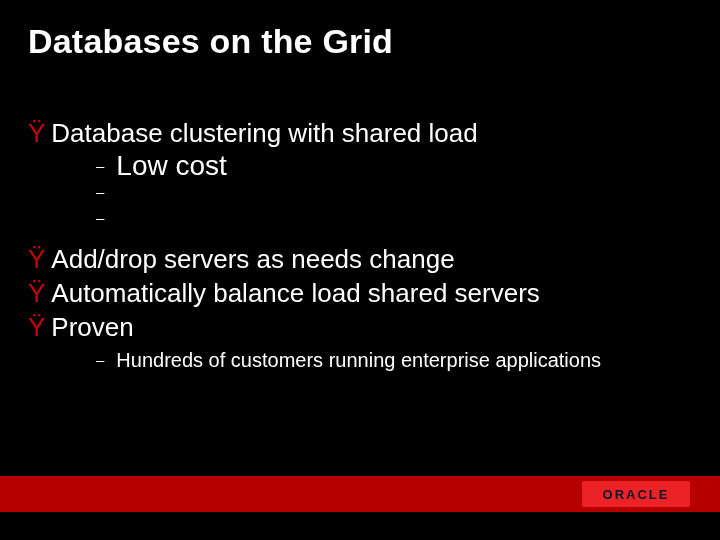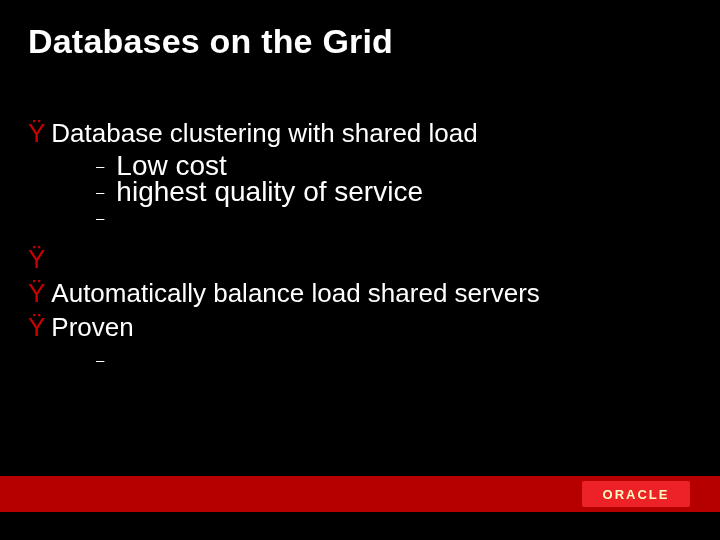--- a/index.html
+++ b/index.html
@@ -10,21 +10,21 @@
   .bullet-line { display: flex; align-items: flex-start; margin-bottom: 4px; }
   .bullet-mark { color: #c00; font-size: 26px; line-height: 30px; margin-right: 6px; font-family: Arial, sans-serif; }
   .bullet-text { font-size: 26px; line-height: 30px; }
   .sub-list { margin: 6px 0 14px 68px; }
   .sub-line { display: flex; align-items: flex-start; margin-bottom: 2px; }
   .sub-mark { font-size: 15px; line-height: 24px; margin-right: 12px; }
   .sub-text { font-size: 28px; line-height: 24px; }
   .sub-text-wide { font-size: 20px; line-height: 24px; max-width: 520px; }
   .footer-band { position: absolute; left: 0; right: 0; bottom: 28px; height: 36px; background: #b60000; }
   .logo { position: absolute; right: 30px; bottom: 33px; width: 108px; height: 26px; background: #ec2227; border-radius: 2px; display: flex; align-items: center; justify-content: center; }
-  .logo-text { color: #fef9c3; font-size: 13px; font-weight: bold; letter-spacing: 2px; font-family: Arial, sans-serif; }
+  .logo-text { color: #0f172a; font-size: 13px; font-weight: bold; letter-spacing: 2px; font-family: Arial, sans-serif; }
 </style>
 </head>
 <body>
 
 <div class="slide">
 
   <div class="title">Databases on the Grid</div>
 
   <div class="content">
 
@@ -32,43 +32,44 @@
       <span class="bullet-mark">Ÿ</span>
       <span class="bullet-text">Database clustering with shared load</span>
     </div>
     <div class="sub-list">
       <div class="sub-line">
         <span class="sub-mark">–</span>
         <span class="sub-text">Low cost</span>
       </div>
       <div class="sub-line">
         <span class="sub-mark">–</span>
-        <span class="sub-text">highest quality of service</span>
       </div>
       <div class="sub-line">
         <span class="sub-mark">–</span>
       </div>
     </div>
 
     <div class="bullet-line">
       <span class="bullet-mark">Ÿ</span>
+      <span class="bullet-text">Add/drop servers as needs change</span>
     </div>
 
     <div class="bullet-line">
       <span class="bullet-mark">Ÿ</span>
       <span class="bullet-text">Automatically balance load shared servers</span>
     </div>
 
     <div class="bullet-line">
       <span class="bullet-mark">Ÿ</span>
       <span class="bullet-text">Proven</span>
     </div>
     <div class="sub-list">
       <div class="sub-line">
         <span class="sub-mark">–</span>
+        <span class="sub-text-wide">Hundreds of customers running enterprise applications</span>
       </div>
     </div>
 
   </div>
 
   <div class="footer-band"></div>
   <div class="logo">
     <span class="logo-text">ORACLE</span>
   </div>
 

